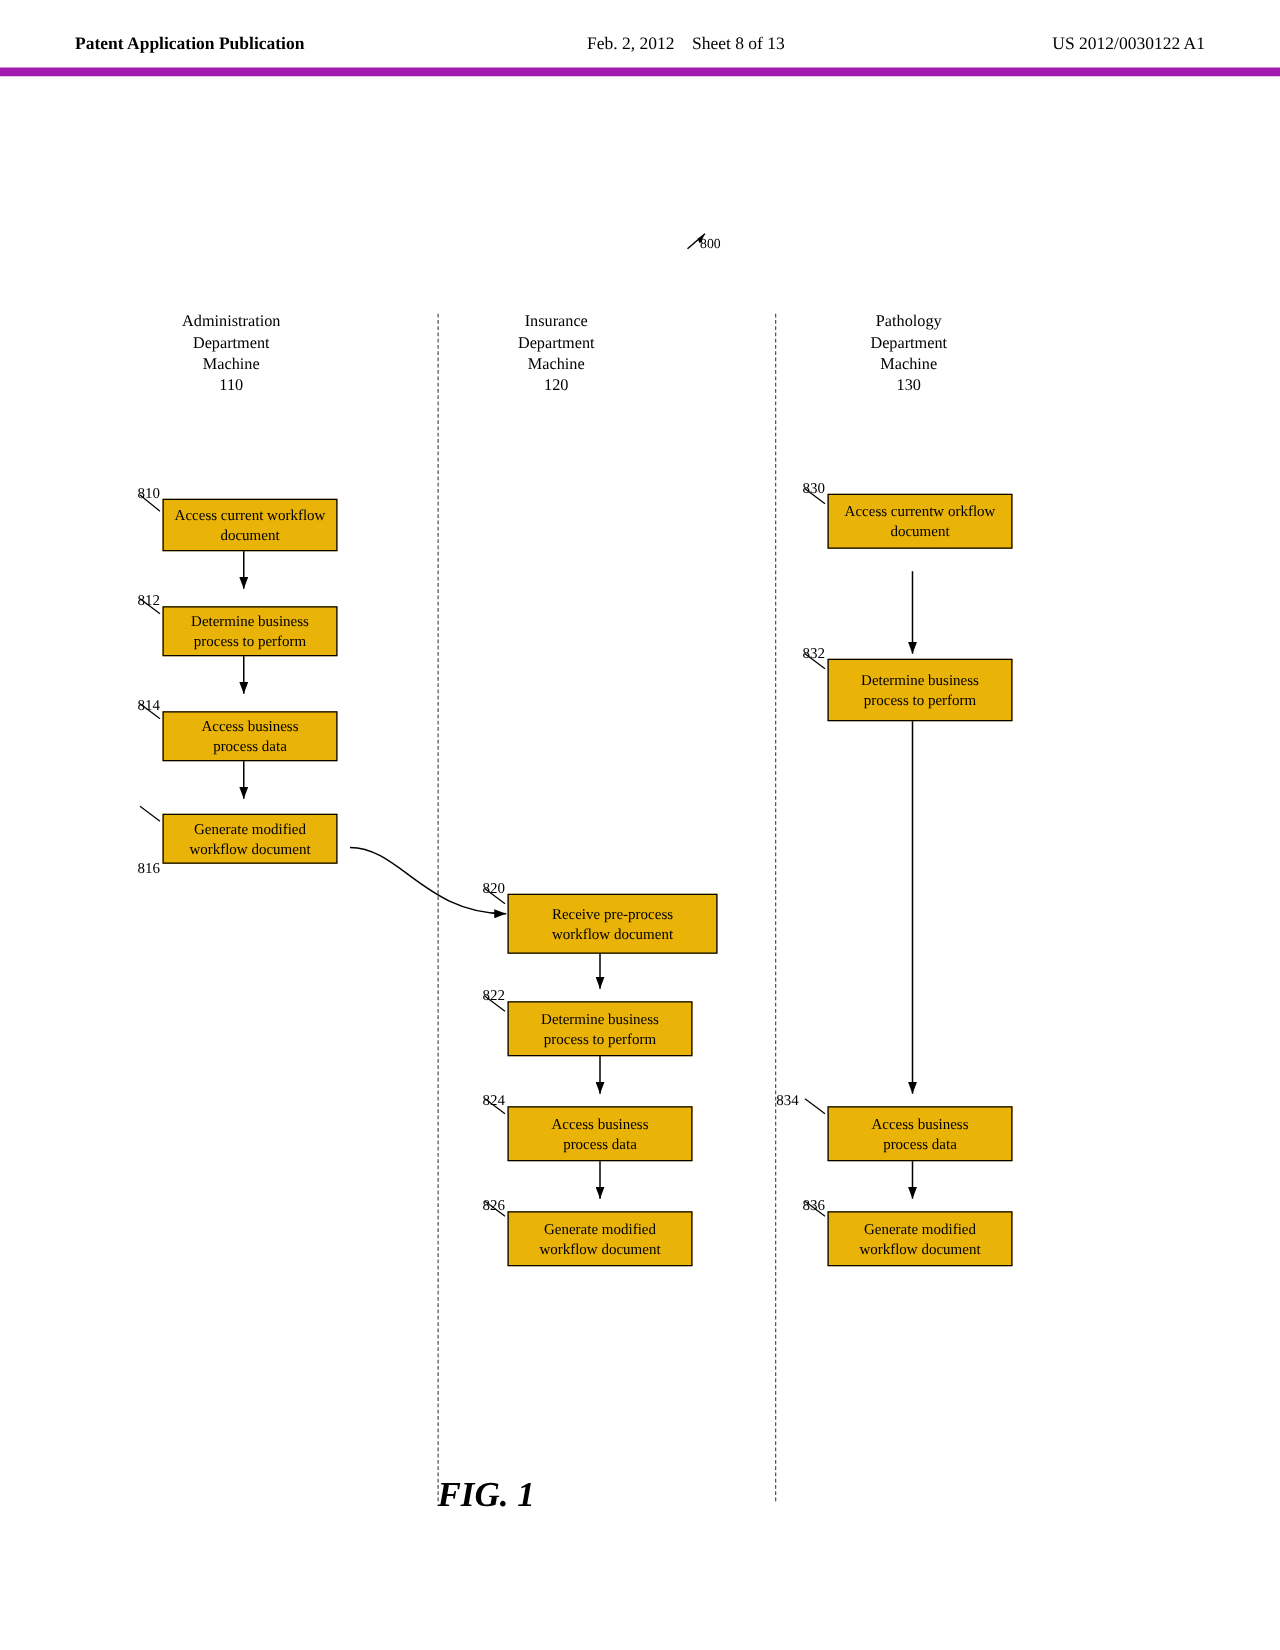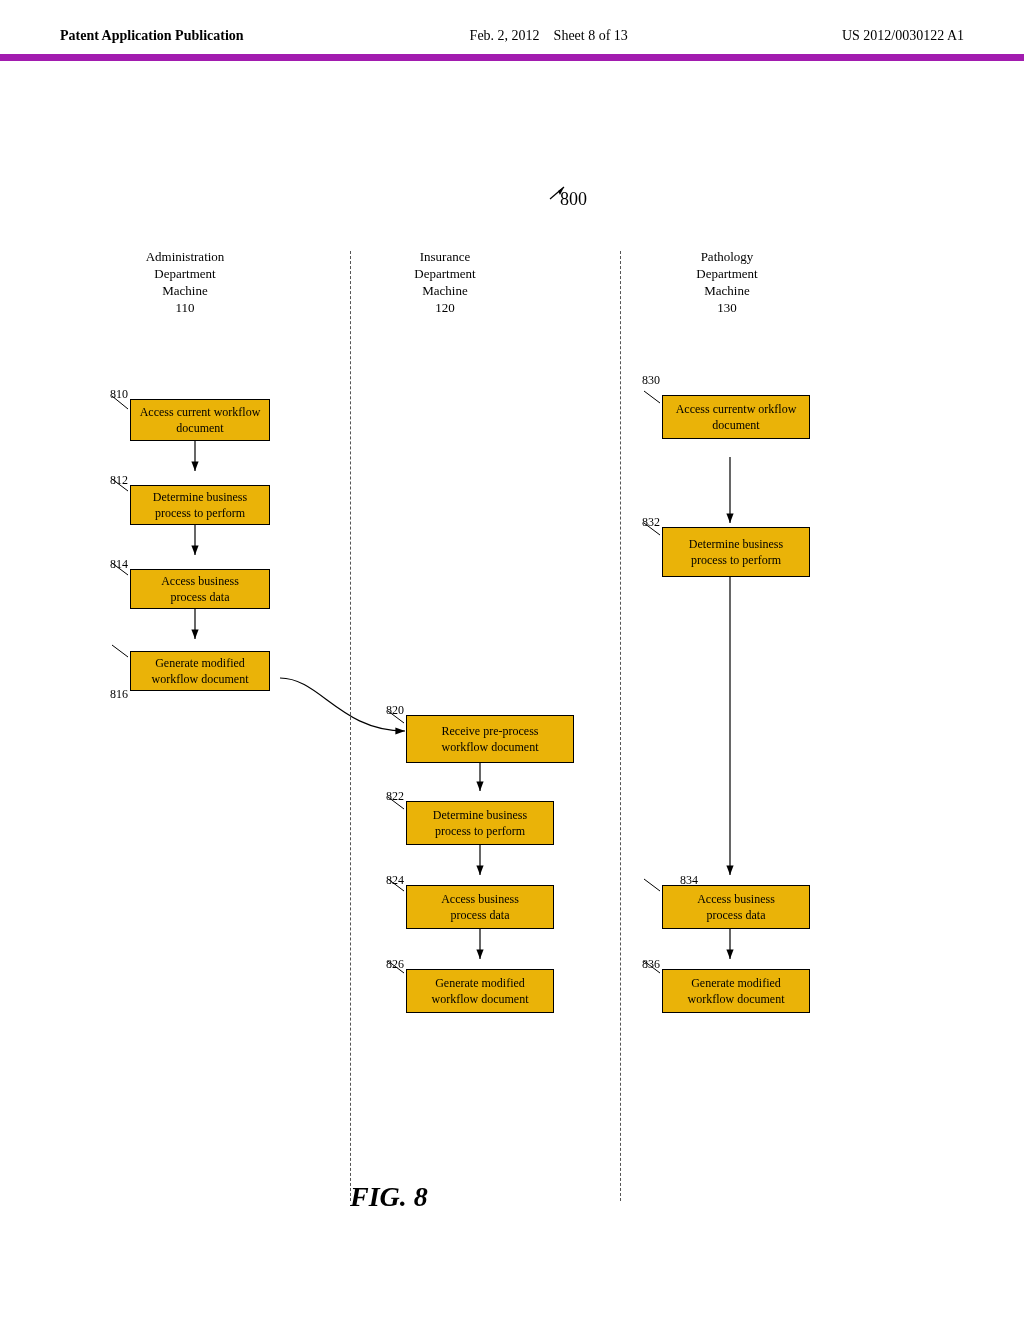--- a/index.html
+++ b/index.html
@@ -104,21 +104,21 @@
   <span class="header-left">Patent Application Publication</span>
   <span class="header-center">
     <span>Feb. 2, 2012</span>&nbsp;&nbsp;&nbsp;
     <span>Sheet 8 of 13</span>
   </span>
   <span class="header-right">US 2012/0030122 A1</span>
 </div>
 
 <div class="diagram-area">
 
-  <div style="position:absolute; left:560px; top:128px; font-size:18px; font-family:'Times New Roman',serif;">800</div>
+  <div style="position:absolute; left:560px; top:128px; font-size:11px; font-family:'Times New Roman',serif;">800</div>
 
   <svg style="position:absolute;top:118px;left:510px;width:60px;height:30px;overflow:visible;">
     <line x1="40" y1="20" x2="54" y2="8" stroke="#000" stroke-width="1.2"></line>
     <polygon points="54,8 48,12 50,16" fill="#000"></polygon>
   </svg>
 
   <div class="col-header" style="left:100px; top:188px; width:170px;">
     Administration<br>Department<br>Machine<br>110
   </div>
   <div class="col-header" style="left:370px; top:188px; width:150px;">
@@ -216,35 +216,35 @@
   <div class="step-label" style="left:386px; top:812px;">824</div>
   <div class="flow-box" style="left:406px; top:824px; width:148px; height:44px;">
     Access business<br>process data
   </div>
 
   <div class="step-label" style="left:386px; top:896px;">826</div>
   <div class="flow-box" style="left:406px; top:908px; width:148px; height:44px;">
     Generate modified<br>workflow document
   </div>
 
-  <div class="step-label" style="left:642px; top:312px;">830</div>
+  <div class="step-label" style="left:642px; top:322px;">830</div>
   <div class="flow-box" style="left:662px; top:334px; width:148px; height:44px;">
     Access currentw orkflow<br>document
   </div>
 
   <div class="step-label" style="left:642px; top:454px;">832</div>
   <div class="flow-box" style="left:662px; top:466px; width:148px; height:50px;">
     Determine business<br>process to perform
   </div>
 
-  <div class="step-label" style="left:680px; top:812px;">834</div>
+  <div class="step-label" style="left:621px; top:812px;">834</div>
   <div class="flow-box" style="left:662px; top:824px; width:148px; height:44px;">
     Access business<br>process data
   </div>
 
   <div class="step-label" style="left:642px; top:896px;">836</div>
   <div class="flow-box" style="left:662px; top:908px; width:148px; height:44px;">
     Generate modified<br>workflow document
   </div>
 
-  <div class="fig-label">FIG. 8</div>
+  <div class="fig-label">FIG. 1</div>
 
 </div>
 
 </body></html>

